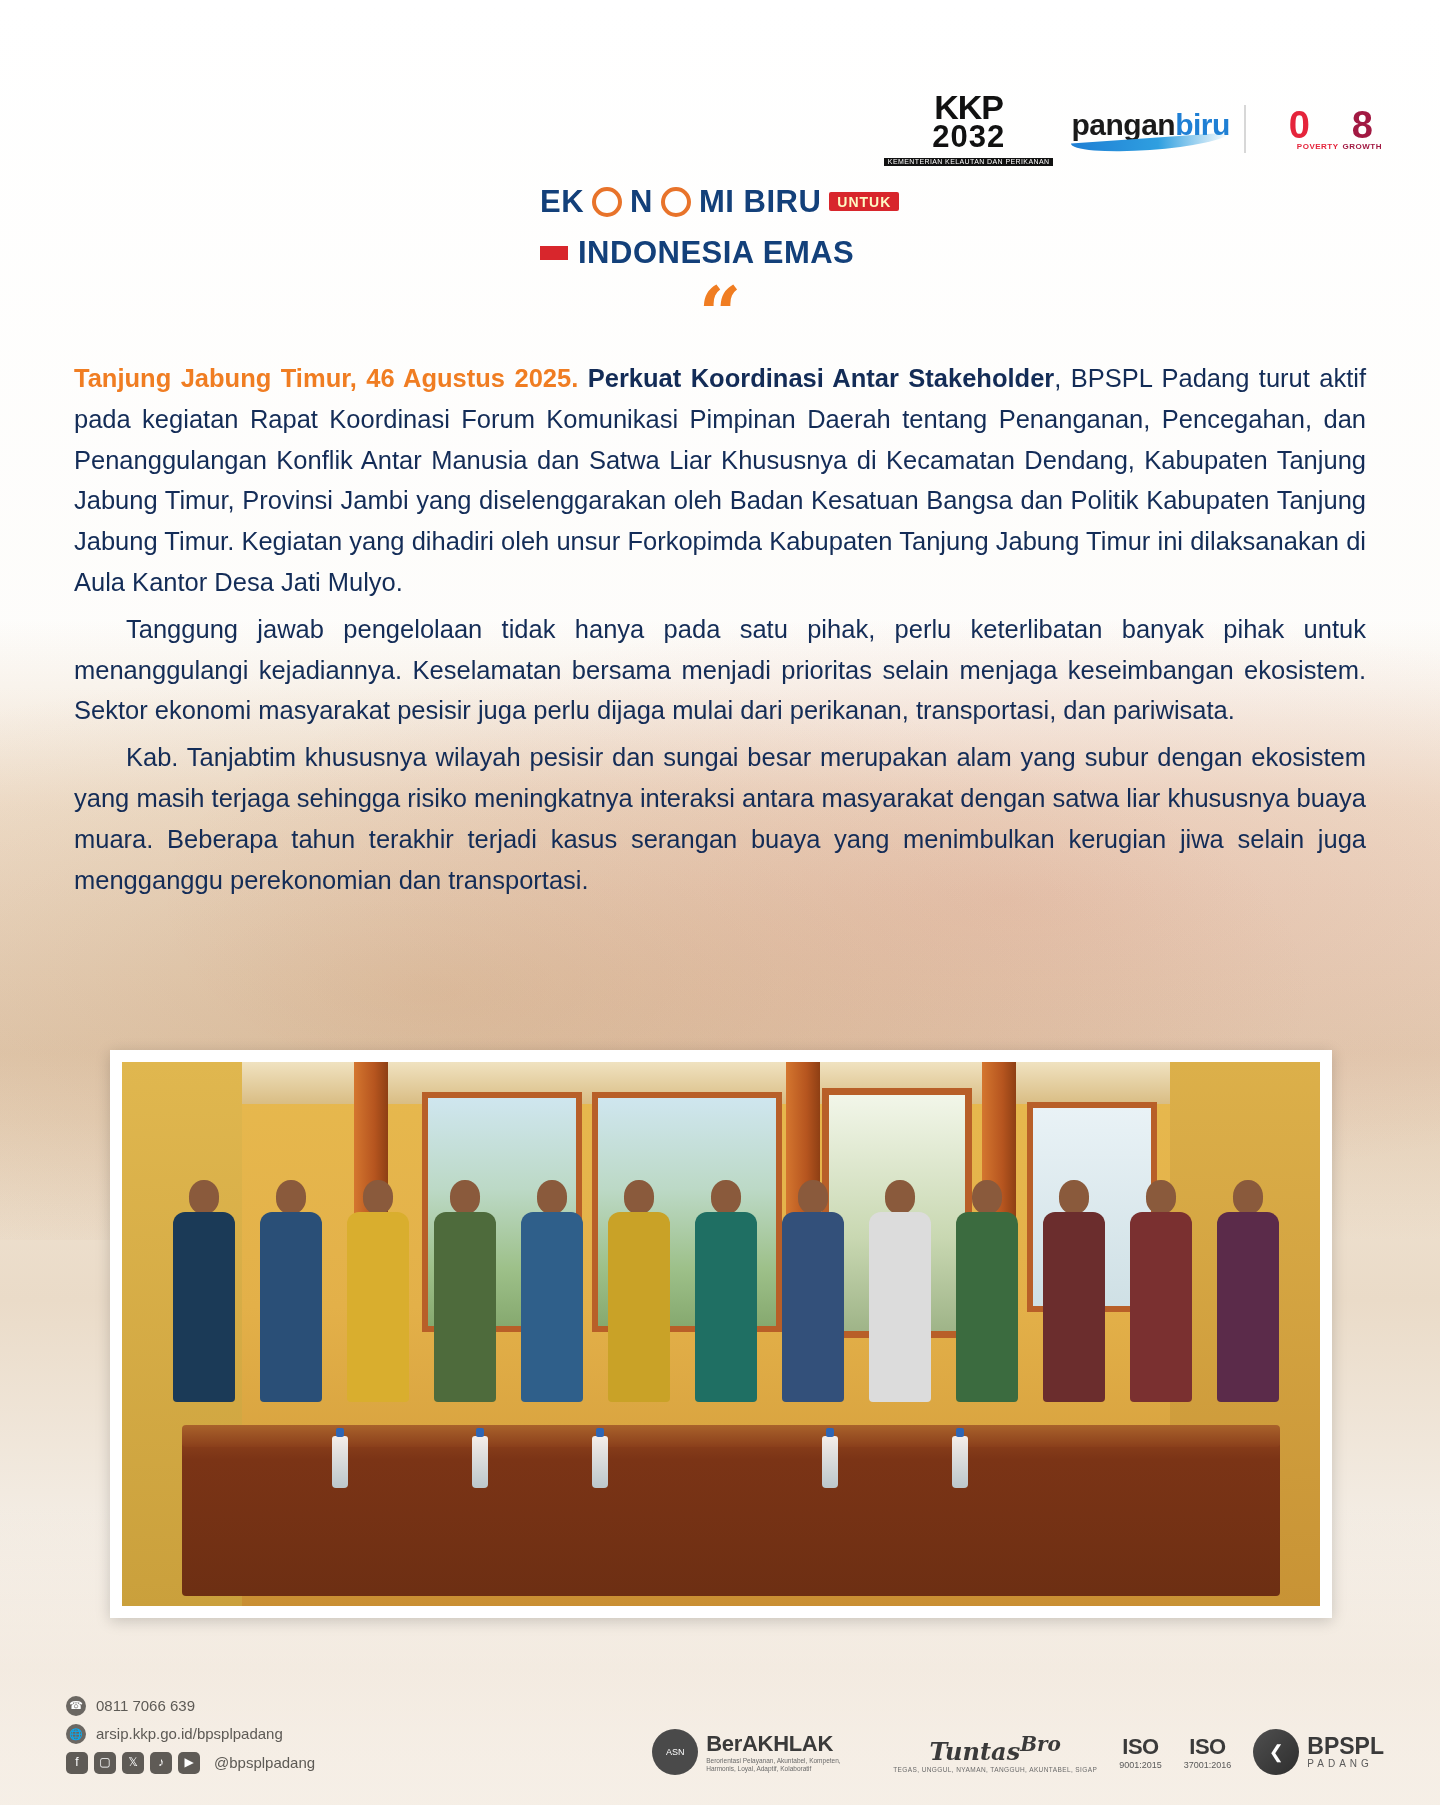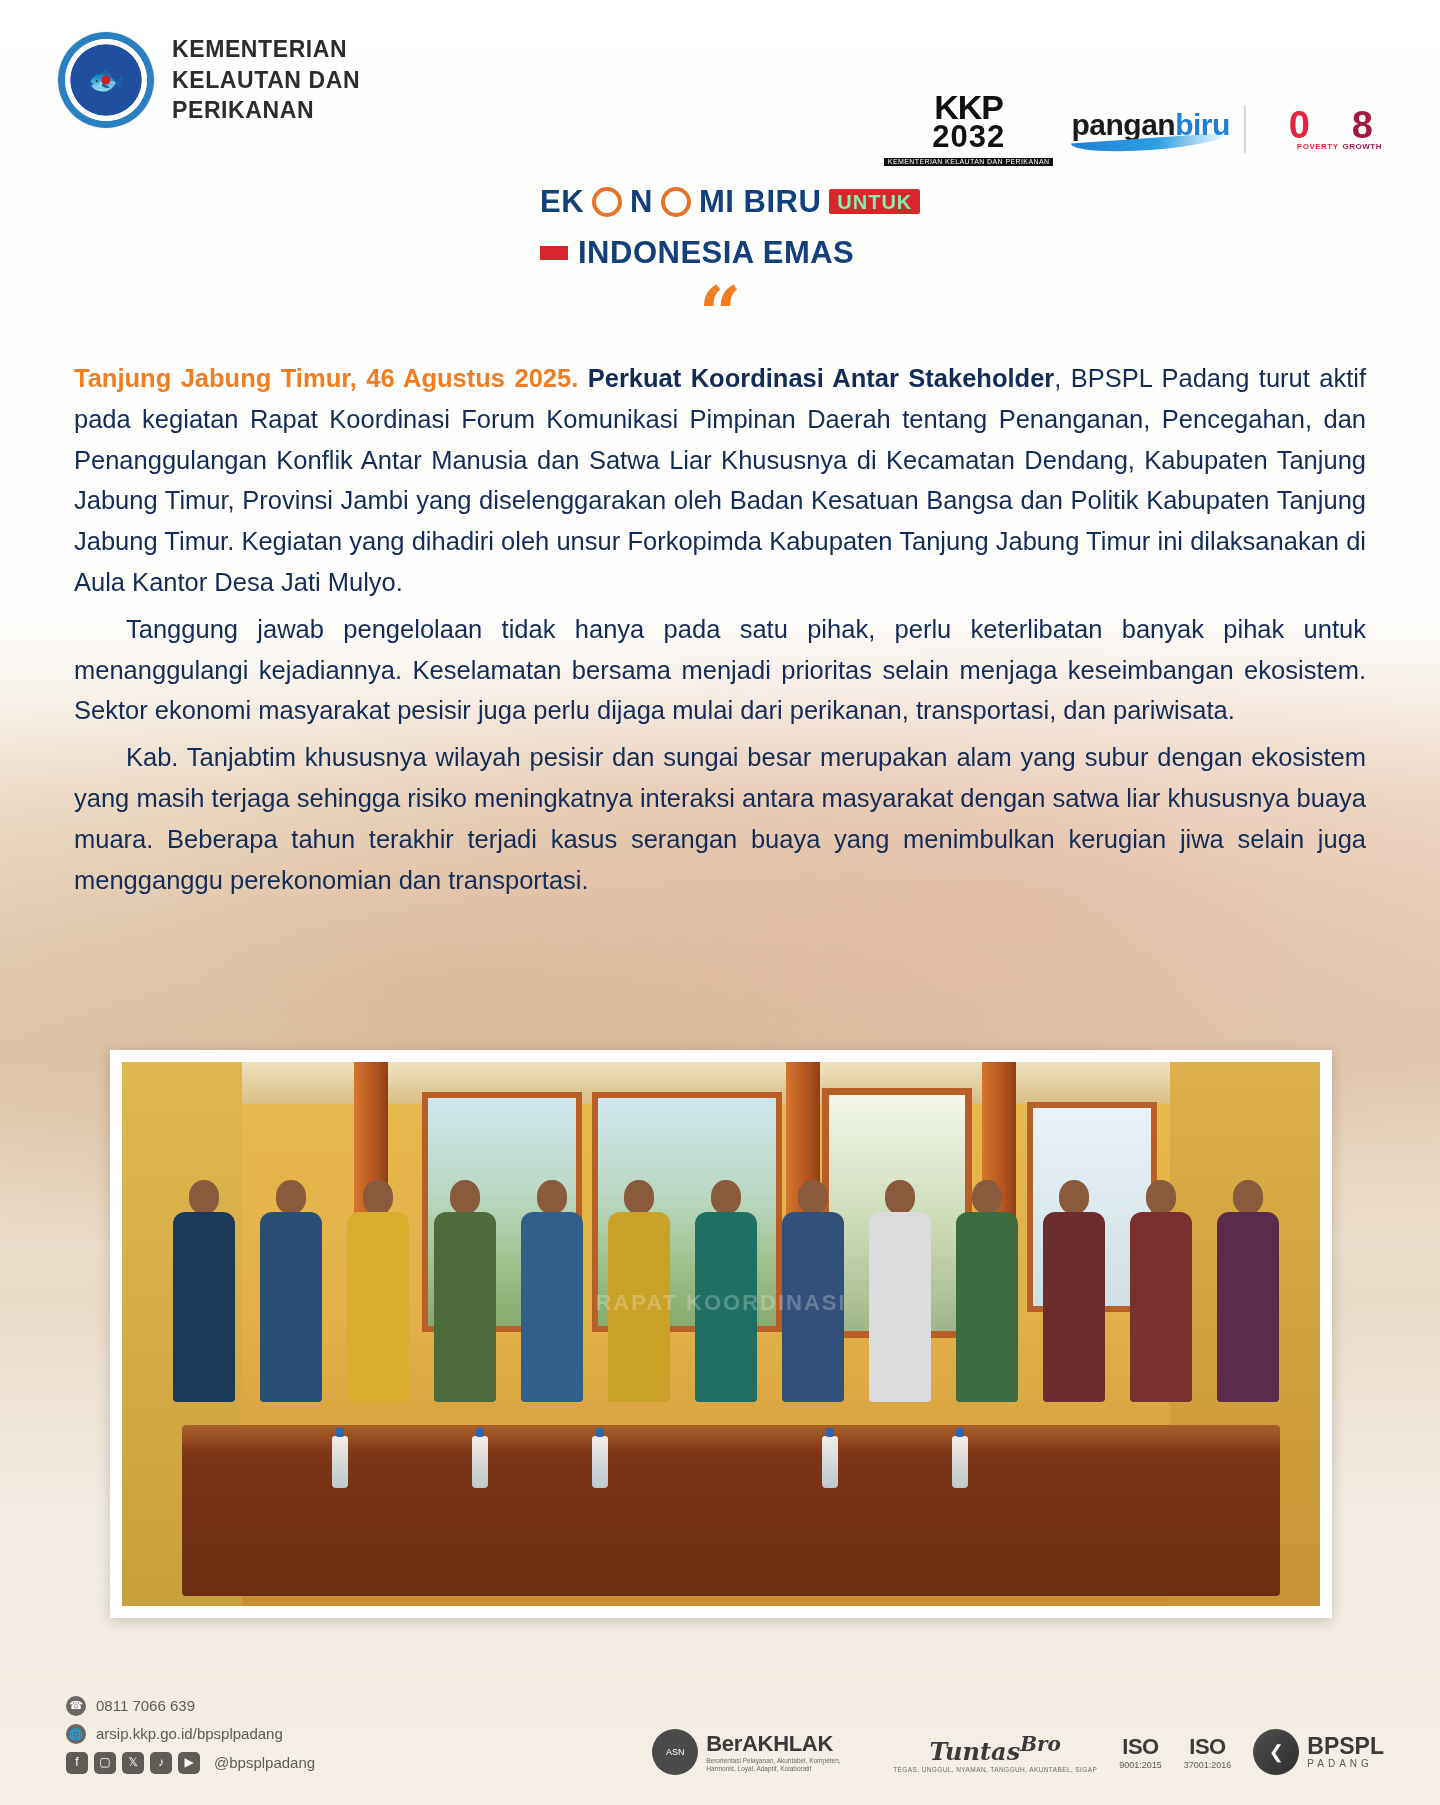--- a/index.html
+++ b/index.html
@@ -142,21 +142,21 @@
   .tagline .line1 {
     font-size: 31px; font-weight: 800; letter-spacing: 0.5px;
     color: #13407a;
     display: flex; align-items: center; gap: 8px;
   }
   .tagline .line1 .o {
     display:inline-block; width: 22px; height: 22px; border-radius: 50%;
     border: 4px solid #e8732a; vertical-align: middle;
   }
   .tagline .untuk {
-    background: #d8262c; color: #86efac; font-size: 20px; font-weight: 800;
+    background: #d8262c; color: #fef9c3; font-size: 14px; font-weight: 800;
     padding: 3px 8px 2px; letter-spacing: 1px; border-radius: 2px;
   }
   .tagline .line2 {
     margin-top: 20px;
     font-size: 31px; font-weight: 800; letter-spacing: 0.5px; color: #13407a;
     display: flex; align-items: center; gap: 10px;
   }
   .tagline .redbar {
     display:inline-block; width: 28px; height: 14px; background: #d8262c;
   }
@@ -342,31 +342,20 @@
   .bpspl .txt .b2 { font-size: 10px; letter-spacing: 4px; color:#5a5a5a; }
 </style>
 </head>
 <body>
 
 <div class="poster">
   <div class="bg-wash"></div>
   <div class="bg-bottom-wash"></div>
 
   <div class="header">
-    <div class="kkp-lockup">
-      <div class="kkp-logo">
-        <div class="emblem">🐟</div>
-        <div class="dot-red"></div>
-      </div>
-      <div class="kkp-title">
-        <div>KEMENTERIAN</div>
-        <div>KELAUTAN DAN</div>
-        <div>PERIKANAN</div>
-      </div>
-    </div>
 
     <div class="brandbar">
       <div class="kkp2025">
         <div class="l1">KKP</div>
         <div class="l2">2032</div>
         <div class="l3">KEMENTERIAN KELAUTAN DAN PERIKANAN</div>
       </div>
       <div class="pangan">
         <div class="word">
           <span class="a">pangan</span><span class="b">biru</span>
@@ -475,21 +464,20 @@
         <div class="person">
             <div class="head"></div>
             <div class="body" style="background:#7a3030"></div>
           </div>
         <div class="person">
             <div class="head"></div>
             <div class="body" style="background:#5b2b4a"></div>
           </div>
       </div>
 
-      <div class="ph-overlaytext">RAPAT KOORDINASI</div>
 
       <div class="ph-table"></div>
       <div class="bottle" style="left:210px"></div>
       <div class="bottle" style="left:350px"></div>
       <div class="bottle" style="left:470px"></div>
       <div class="bottle" style="left:700px"></div>
       <div class="bottle" style="left:830px"></div>
     </div>
   </div>
 

